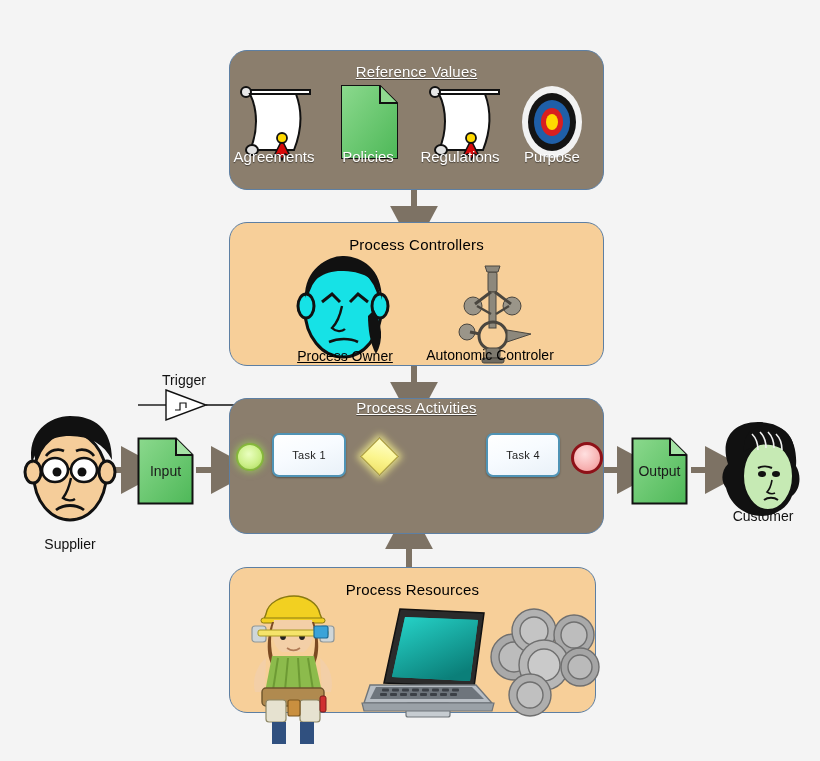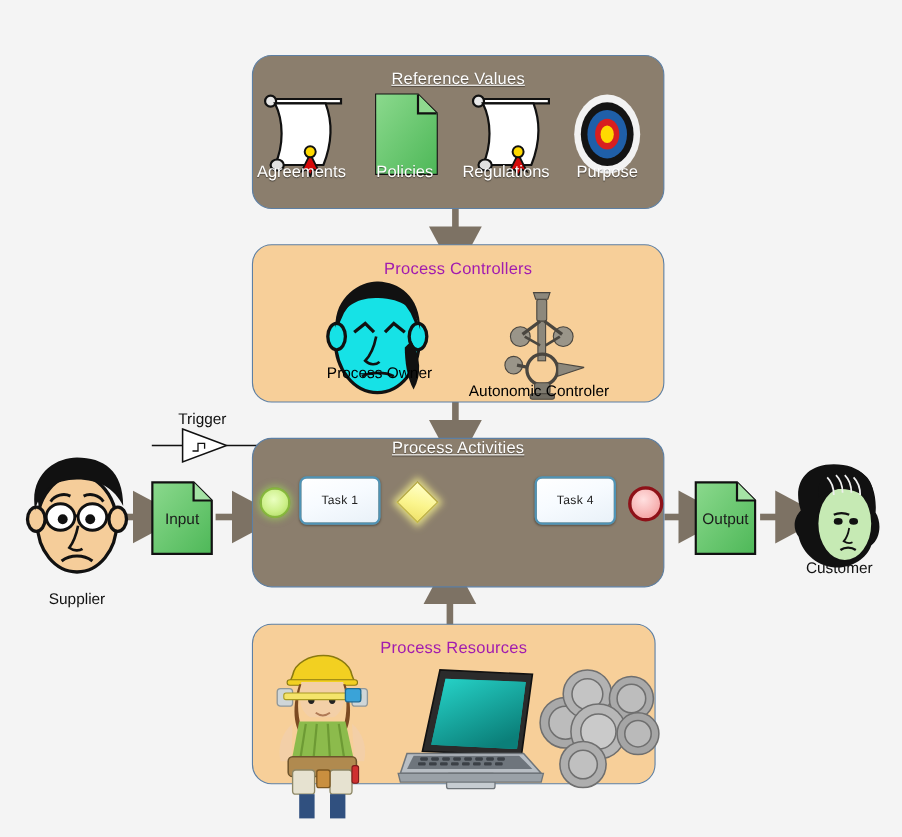--- a/index.html
+++ b/index.html
@@ -14,21 +14,21 @@
 
   .panel{position:absolute;border:1.5px solid #5d7fa3;border-radius:18px;box-sizing:border-box;}
   .panel.brown{background:#8b7e6d;}
   .panel.orange{background:#f7cf99;}
 
   .panel-title{
     position:absolute;left:0;right:0;text-align:center;
     font-size:15px;letter-spacing:.2px;
   }
   .title-light{color:#ffffff;text-shadow:0 1px 1px rgba(0,0,0,.45);}
-  .title-dark{color:#a21caf;}
+  .title-dark{color:#000000;}
 
   .icon-cap{
     position:absolute;text-align:center;font-size:15px;color:#ffffff;
     text-shadow:0 1px 1px rgba(0,0,0,.5);white-space:nowrap;
   }
   .icon-cap.dark{color:#000;text-shadow:none;}
 
   .ext-label{position:absolute;font-size:14px;color:#111;text-align:center;white-space:nowrap;}
 
   
@@ -194,21 +194,21 @@
       <ellipse cx="10" cy="48" rx="8" ry="12" fill="#16e2e6" stroke="#111" stroke-width="3"></ellipse>
       <ellipse cx="84" cy="48" rx="8" ry="12" fill="#16e2e6" stroke="#111" stroke-width="3"></ellipse>
       <path d="M9,40 C8,10 34,-3 48,-2 C66,-1 86,10 86,42 C82,22 70,14 48,13 C28,12 14,22 9,40 Z" fill="#111"></path>
       <path d="M78,52 C86,66 88,82 80,96 C74,86 72,70 72,58 Z" fill="#111"></path>
       <path d="M26,44 L36,36 L44,44" fill="none" stroke="#111" stroke-width="3"></path>
       <path d="M54,44 L62,36 L72,44" fill="none" stroke="#111" stroke-width="3"></path>
       <path d="M46,48 C44,58 40,66 36,70 C40,74 46,74 49,71" fill="none" stroke="#111" stroke-width="2.4"></path>
       <path d="M33,84 C42,80 54,80 62,84" fill="none" stroke="#111" stroke-width="2.6"></path>
     </g>
   </svg>
-  <div class="icon-cap dark" style="left:282px;top:331px;width:126px;font-size:14px;">Process Owner</div>
+  <div class="icon-cap dark" style="left:282px;top:348px;width:126px;font-size:14px;text-decoration:underline;">Process Owner</div>
 
   <svg class="layer" viewBox="0 0 820 761">
     <g transform="translate(455,262)" stroke="#4a463f" fill="#8d887c">
       <rect x="33" y="10" width="9" height="20" rx="2"></rect>
       <path d="M30,4 L45,4 L43,10 L32,10 Z"></path>
       <rect x="34" y="30" width="7" height="36"></rect>
       <circle cx="18" cy="44" r="9" fill="#9a9589"></circle>
       <circle cx="57" cy="44" r="9" fill="#9a9589"></circle>
       <line x1="36" y1="30" x2="20" y2="42" stroke-width="3"></line>
       <line x1="40" y1="30" x2="56" y2="42" stroke-width="3"></line>

